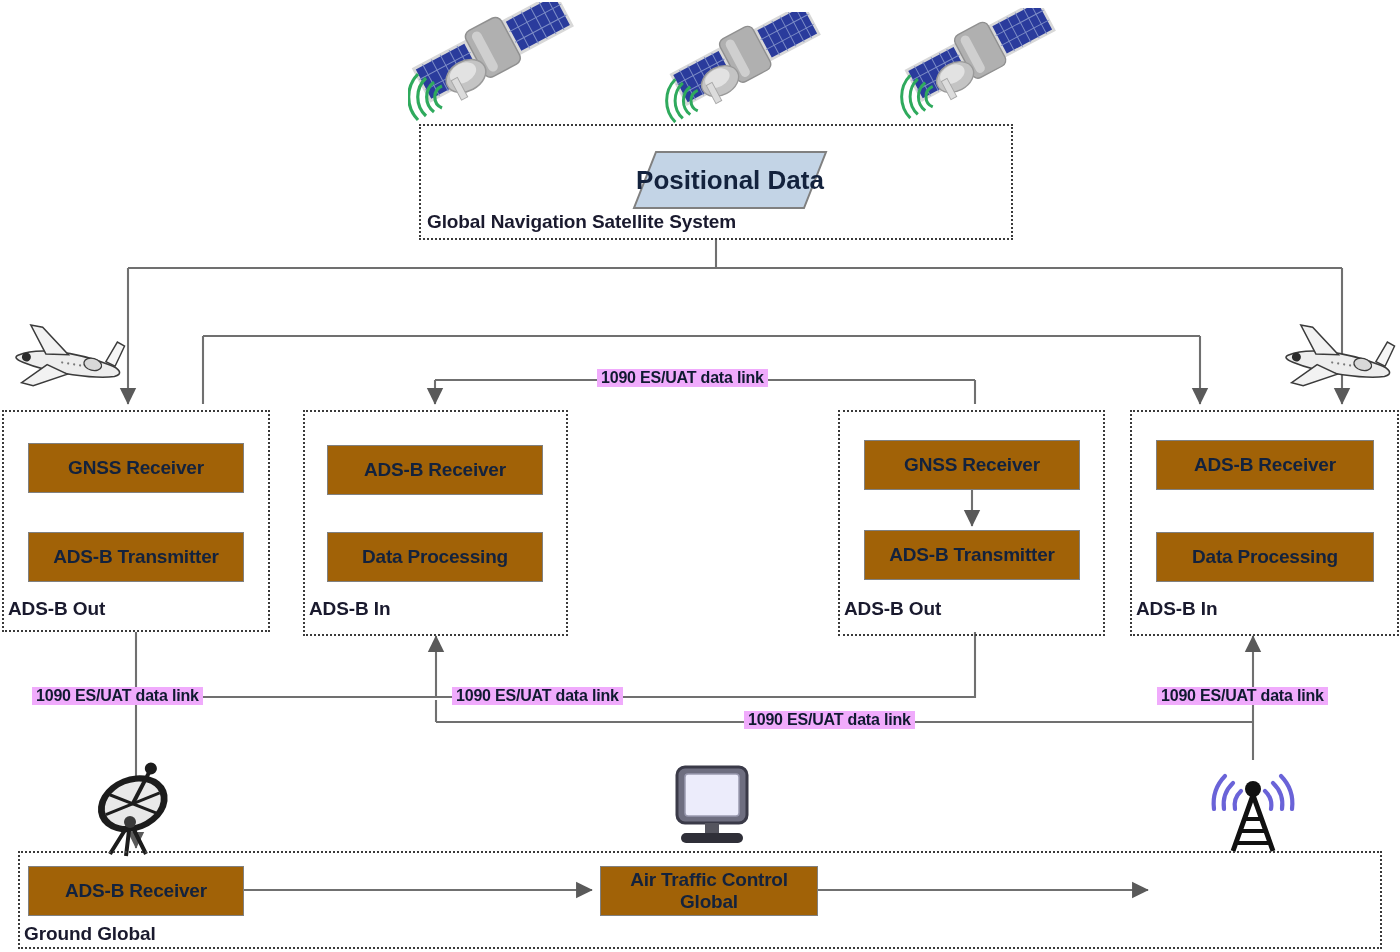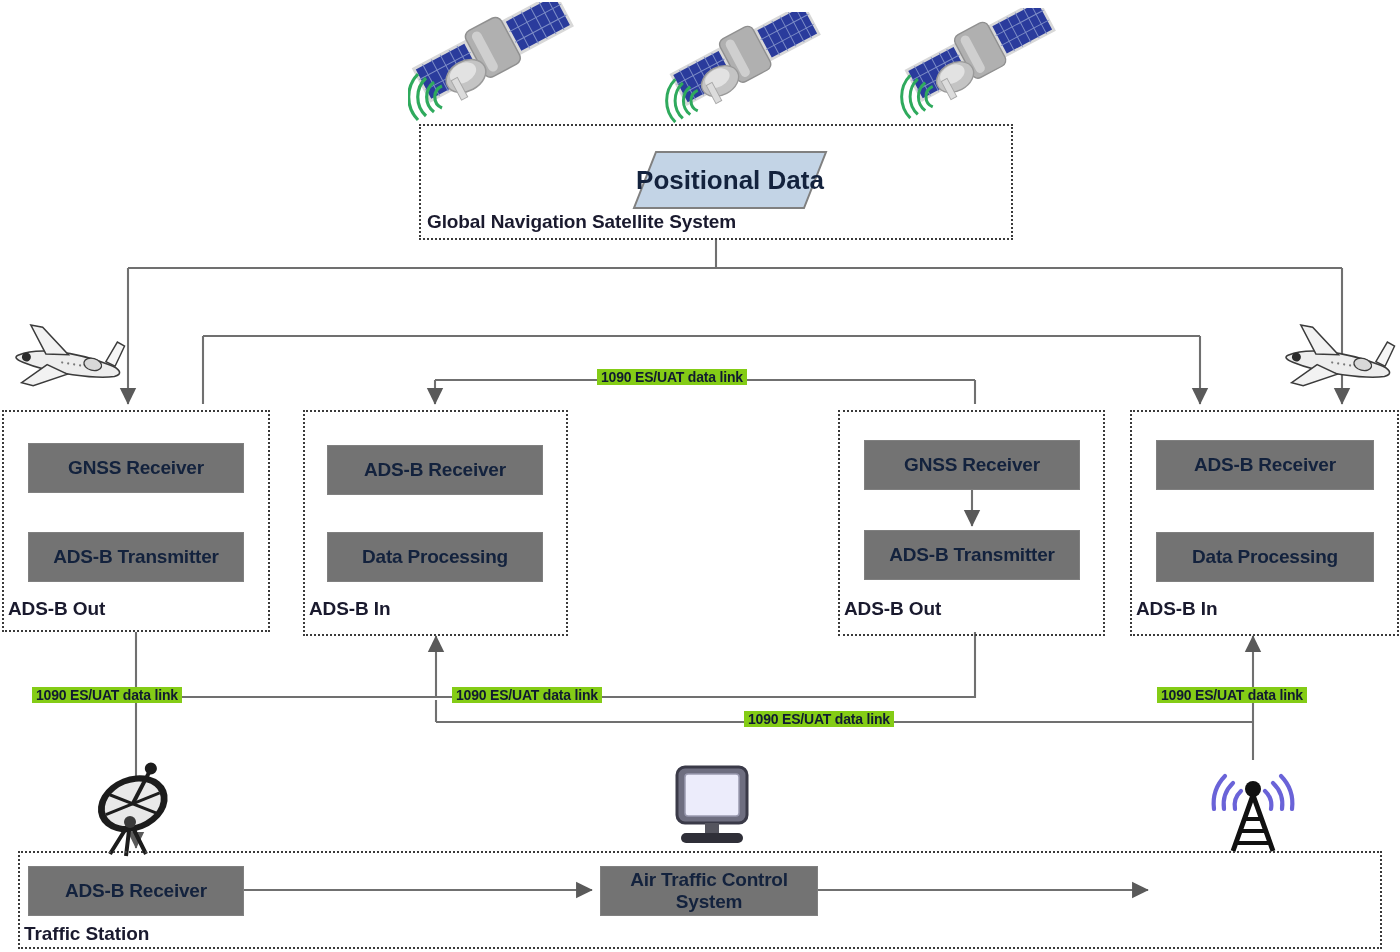--- a/index.html
+++ b/index.html
@@ -31,40 +31,40 @@
     position: absolute;
     font-size: 19px;
     font-weight: 700;
     color: #1a1a2e;
     white-space: nowrap;
     letter-spacing: -0.1px;
     text-align: center;
   }
   .node {
     position: absolute;
-    background: #737373;
+    background: #a16207;
     border: 1px solid #808080;
     box-sizing: border-box;
     display: flex;
     align-items: center;
     justify-content: center;
     text-align: center;
     font-size: 19px;
     font-weight: 700;
     color: #13223d;
     line-height: 1.15;
     letter-spacing: -0.2px;
   }
   .edge-label {
     position: absolute;
-    font-size: 14px;
+    font-size: 16px;
     font-weight: 700;
     color: #101a30;
     white-space: nowrap;
-    background: #84cc16;
+    background: #f0abfc;
     padding: 0 4px;
     letter-spacing: -0.2px;
   }
   .icon {
     position: absolute;
   }
   .icon svg { display: block; }
 </style>
 </head>
 <body>
@@ -343,16 +343,16 @@
       <g stroke="#111111" stroke-width="4">
         <line x1="45" y1="62" x2="63" y2="62"></line>
         <line x1="42" y1="74" x2="66" y2="74"></line>
         <line x1="38" y1="86" x2="70" y2="86"></line>
       </g>
     </svg>
   </div>
 
   <div class="group-box" style="left:18px; top:851px; width:1364px; height:98px;"></div>
   <div class="node" style="left:28px; top:866px; width:216px; height:50px;">ADS-B Receiver</div>
-  <div class="node" style="left:600px; top:866px; width:218px; height:50px;">Air Traffic Control System</div>
-  <div class="group-label" style="left:24px; top:923px;">Traffic Station</div>
+  <div class="node" style="left:600px; top:866px; width:218px; height:50px;">Air Traffic Control Global</div>
+  <div class="group-label" style="left:24px; top:923px;">Ground Global</div>
 
 </div>
 
 </body></html>

